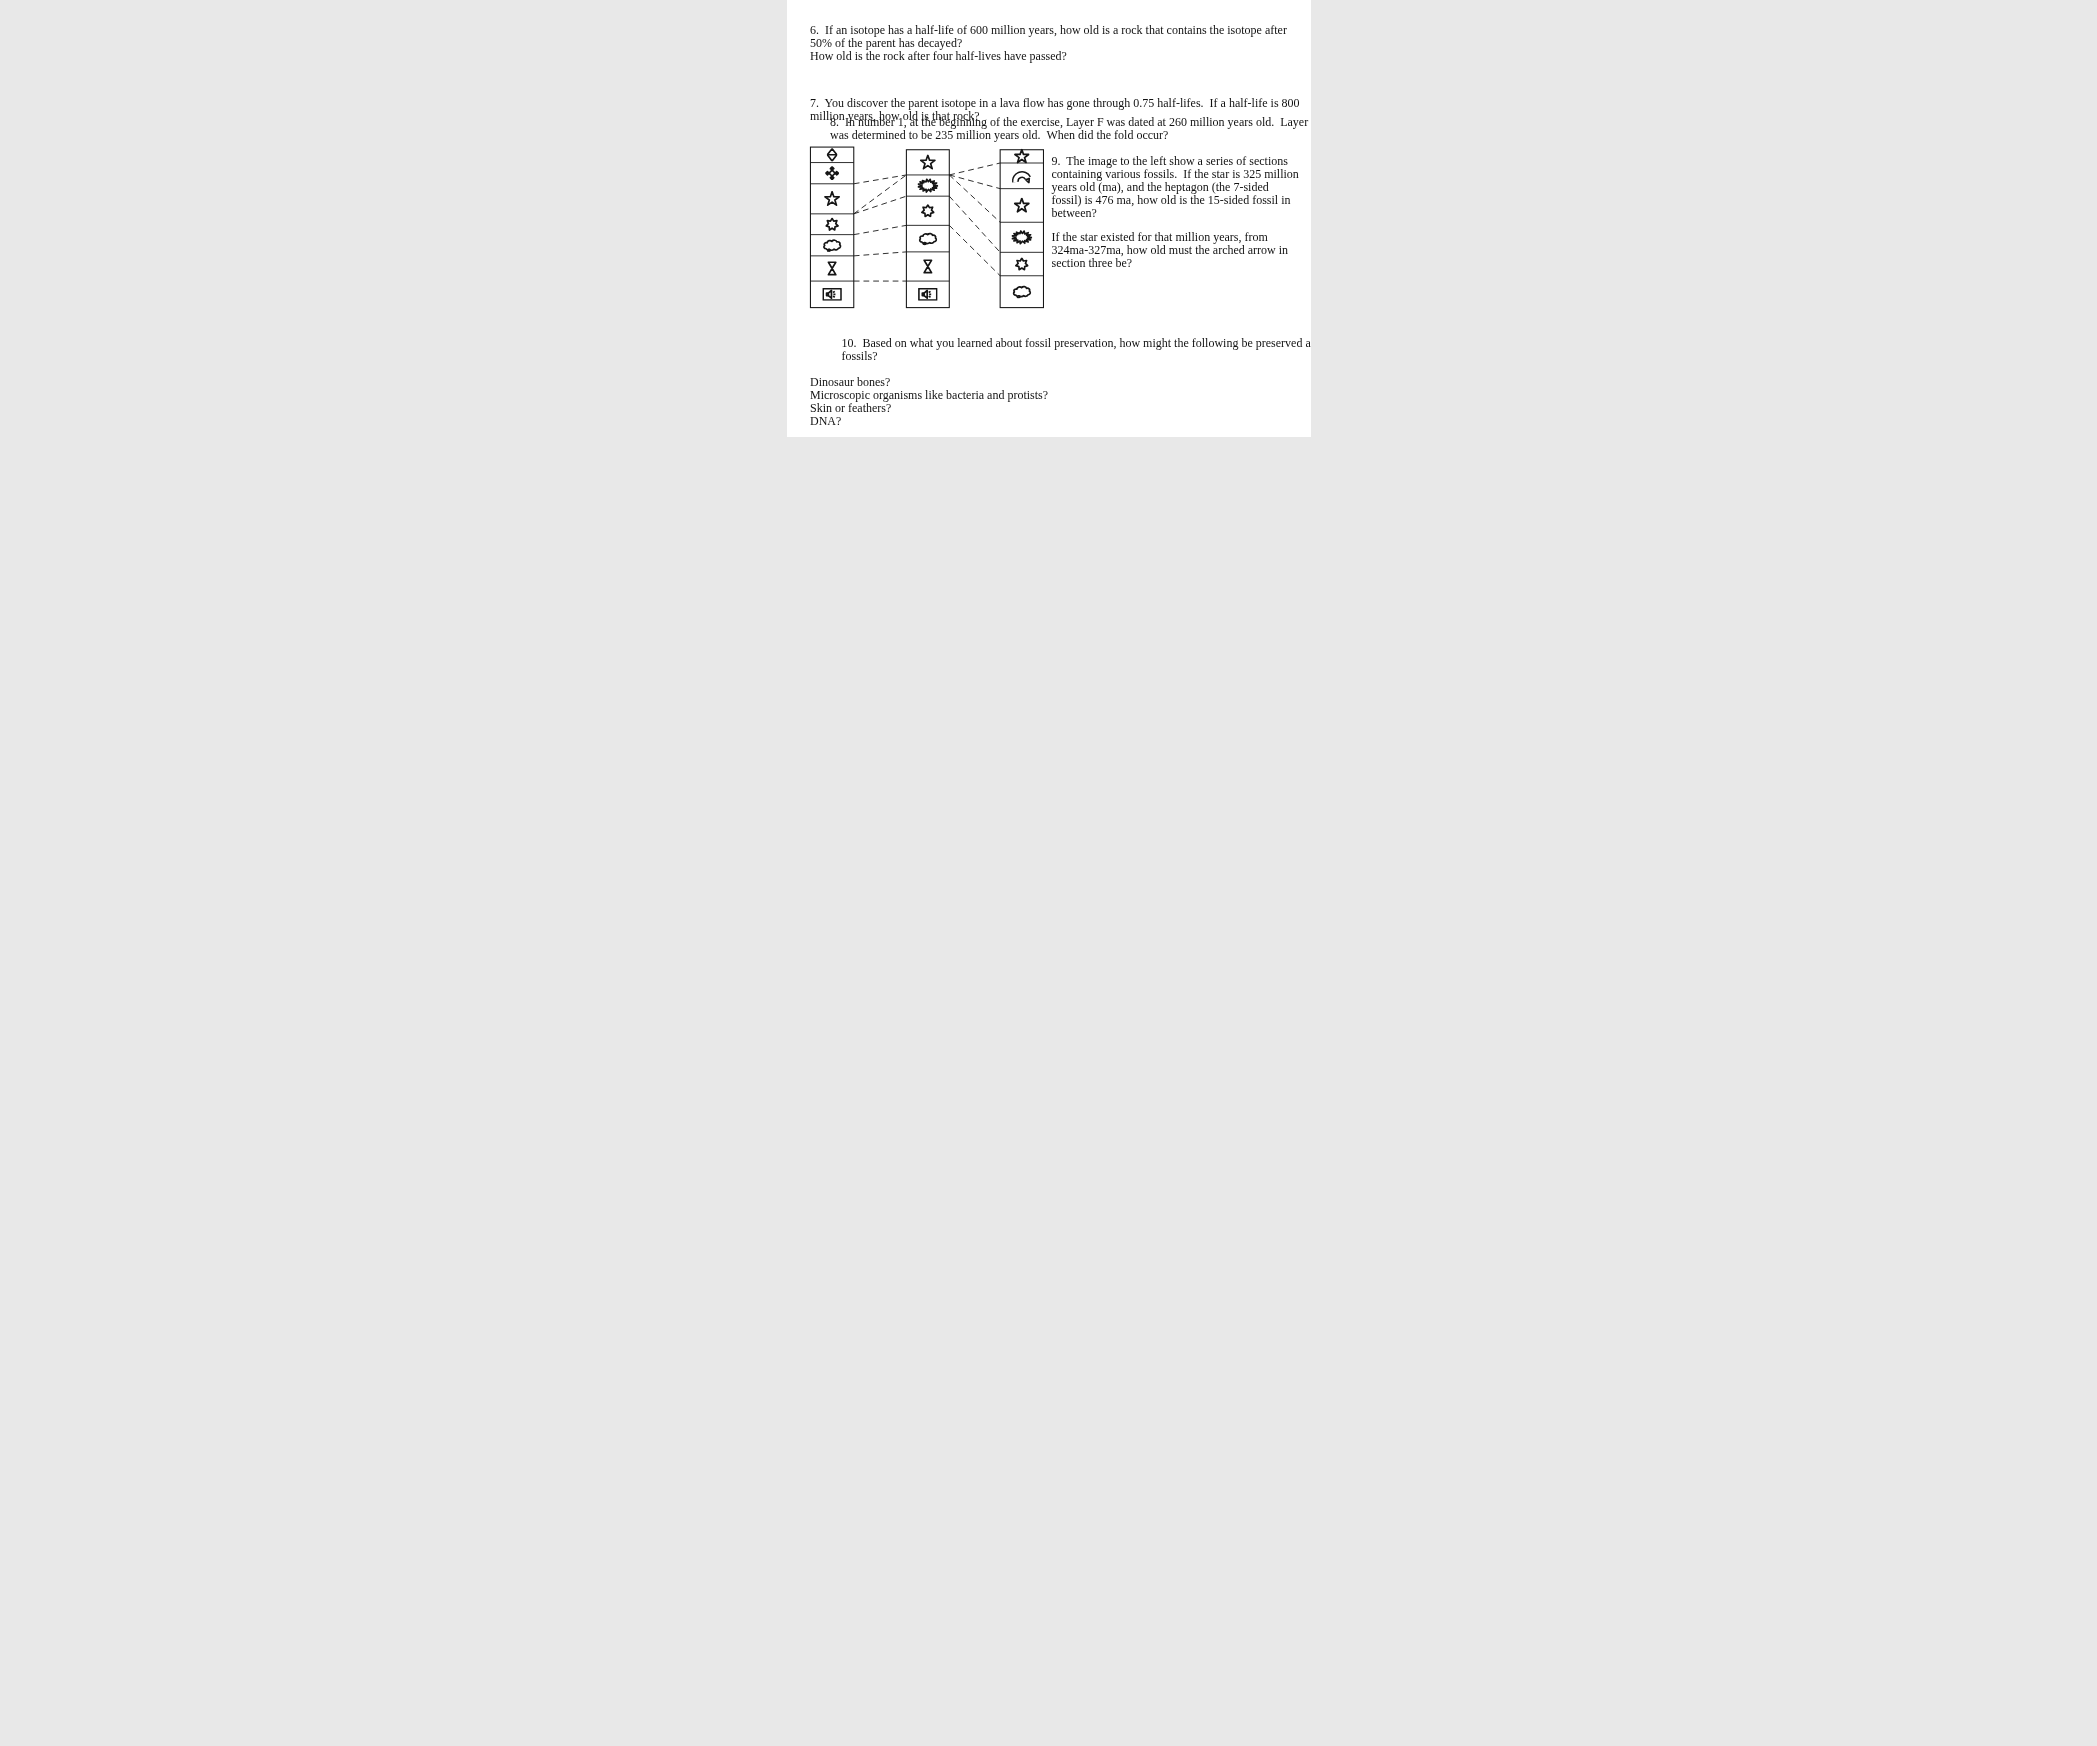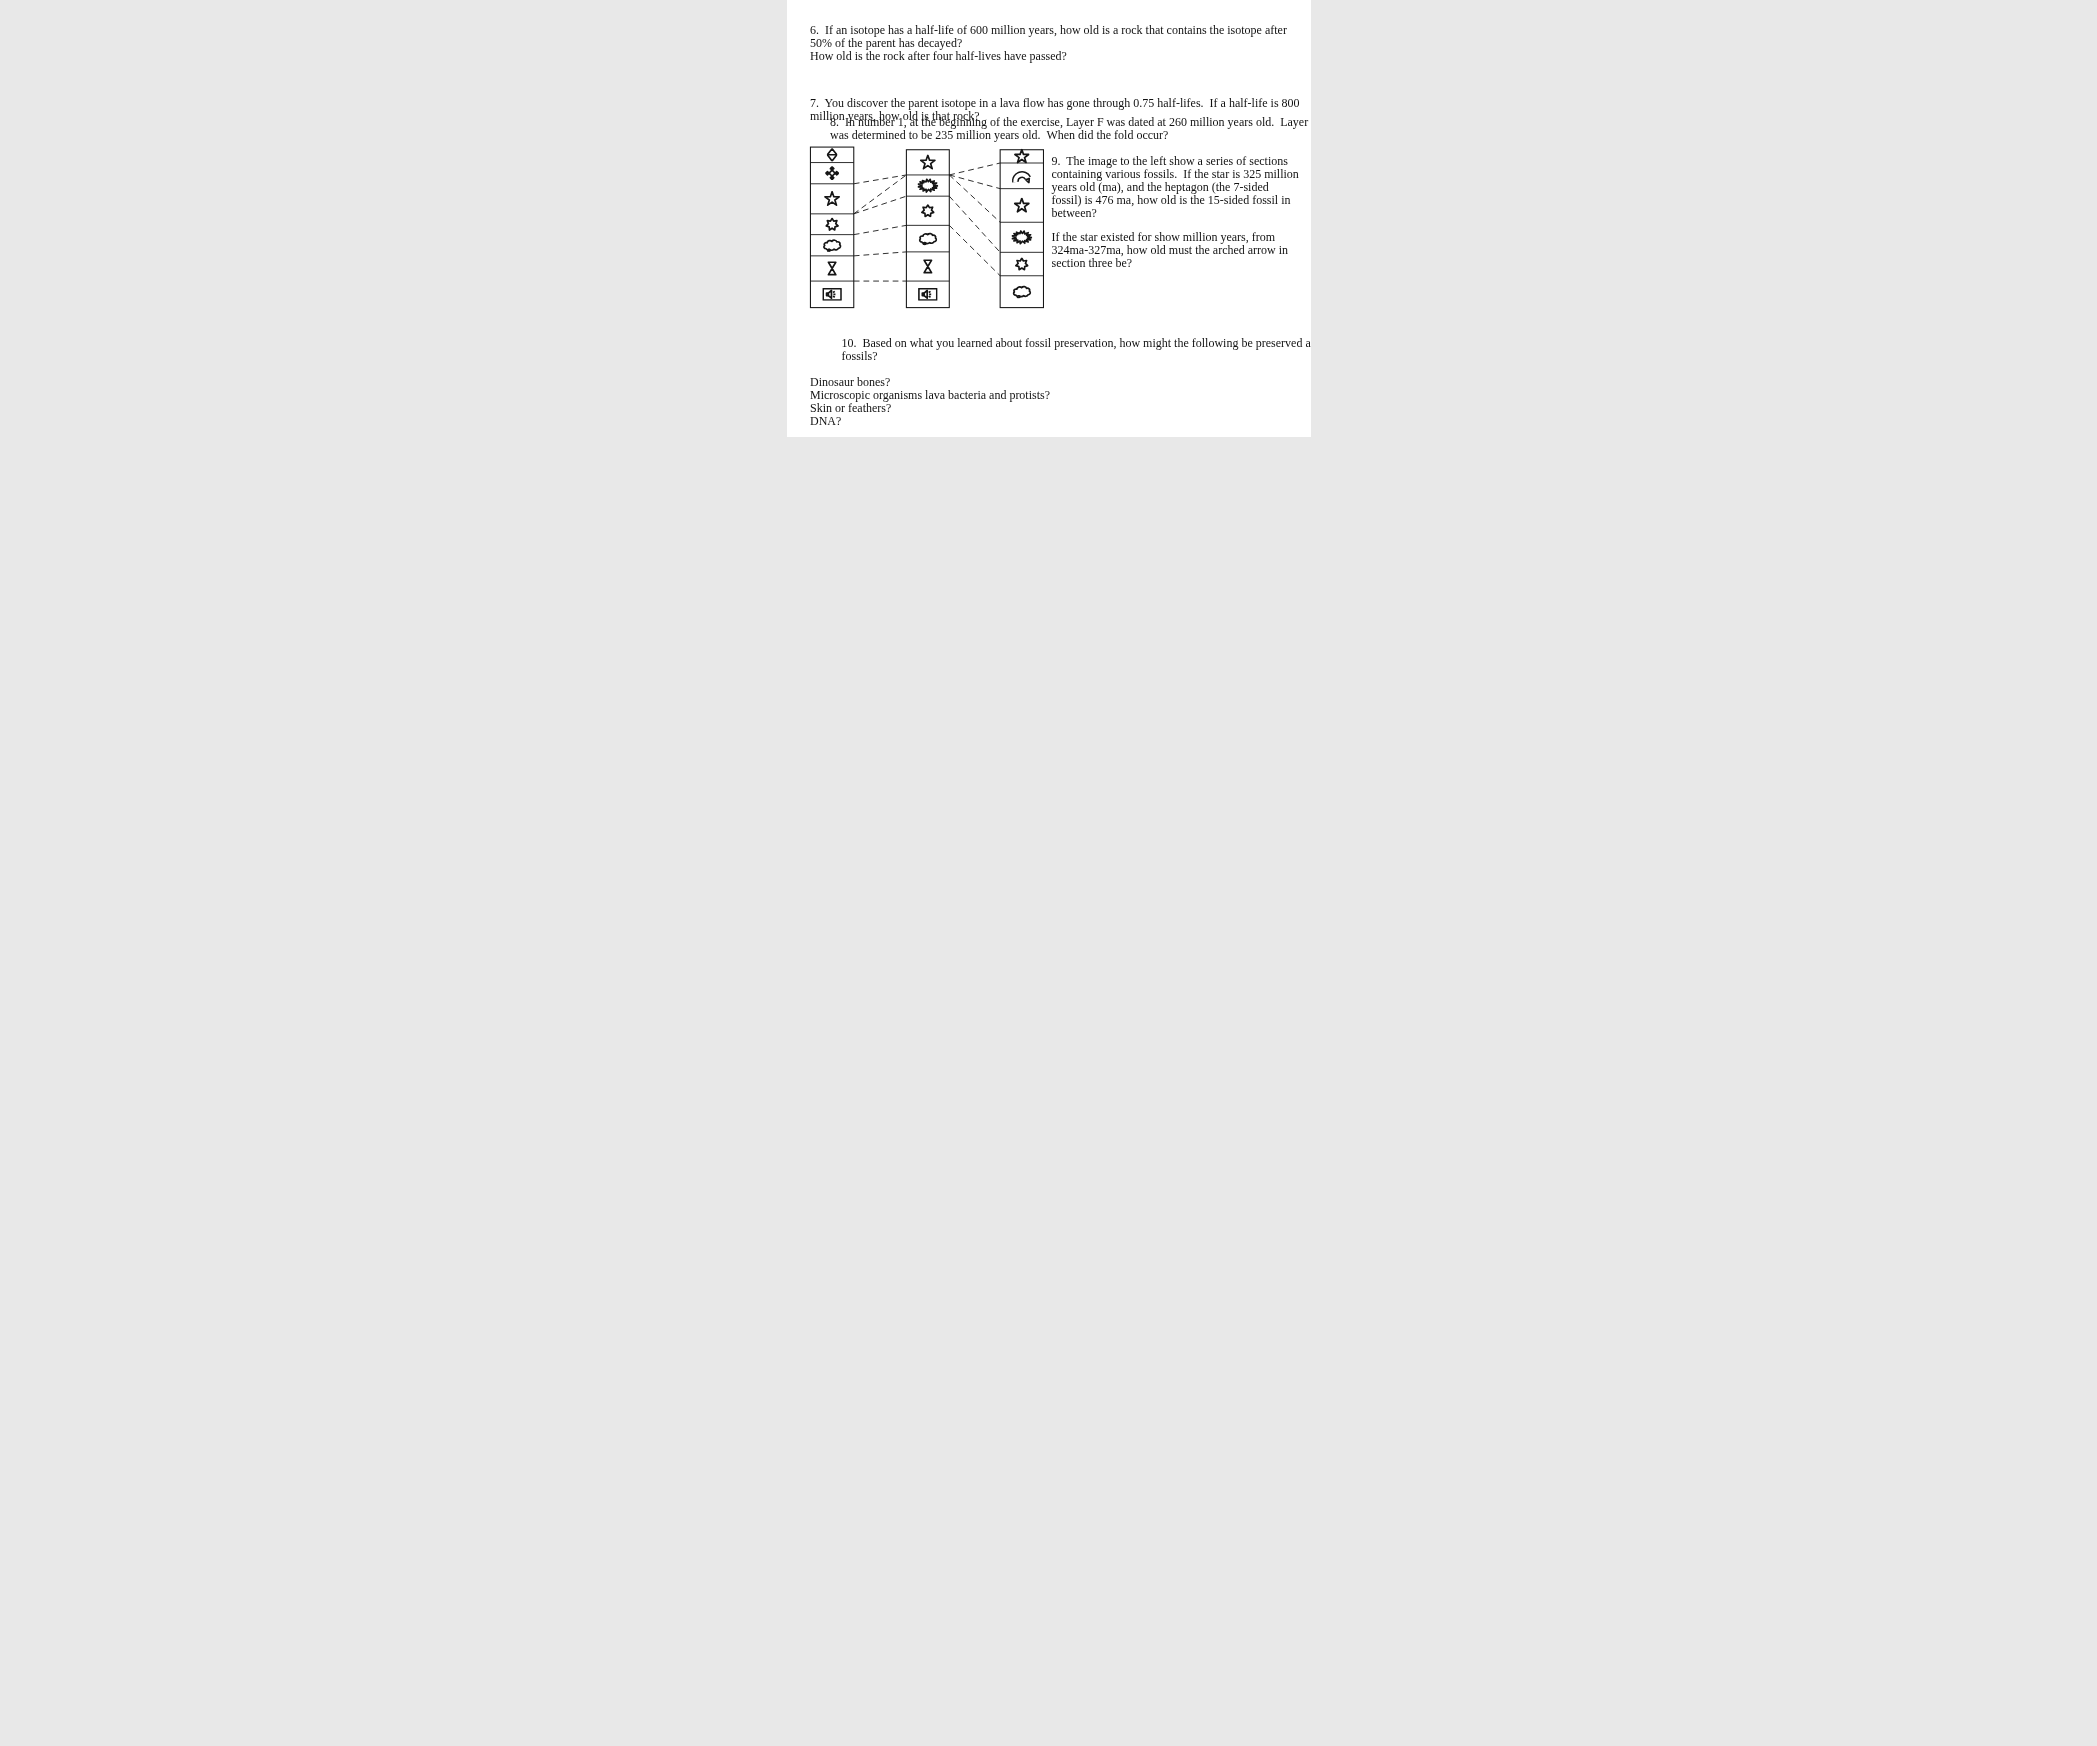--- a/index.html
+++ b/index.html
@@ -136,24 +136,24 @@
       <line x1="367" y1="395" x2="482" y2="502" class="corr"></line>
       <line x1="367" y1="443" x2="482" y2="570" class="corr"></line>
       <line x1="367" y1="509" x2="482" y2="623" class="corr"></line>
     </svg>
 
   <div class="t" style="left:265px;top:155px;">9.  The image to the left show a series of sections
 containing various fossils.  If the star is 325 million
 years old (ma), and the heptagon (the 7-sided
 fossil) is 476 ma, how old is the 15-sided fossil in
 between?</div>
-  <div class="t" style="left:265px;top:231px;">If the star existed for show million years, from
+  <div class="t" style="left:265px;top:231px;">If the star existed for that million years, from
 324ma-327ma, how old must the arched arrow in
 section three be?</div>
   <div class="t" style="left:31px;top:337px;margin-left:24px;">10.  Based on what you learned about fossil preservation, how might the following be preserved as
 fossils?</div>
   <div class="t" style="left:23.5px;top:376px;">Dinosaur bones?
-Microscopic organisms lava bacteria and protists?
+Microscopic organisms like bacteria and protists?
 Skin or feathers?
 DNA?</div>
 
 </div>
 
 
 </body></html>

